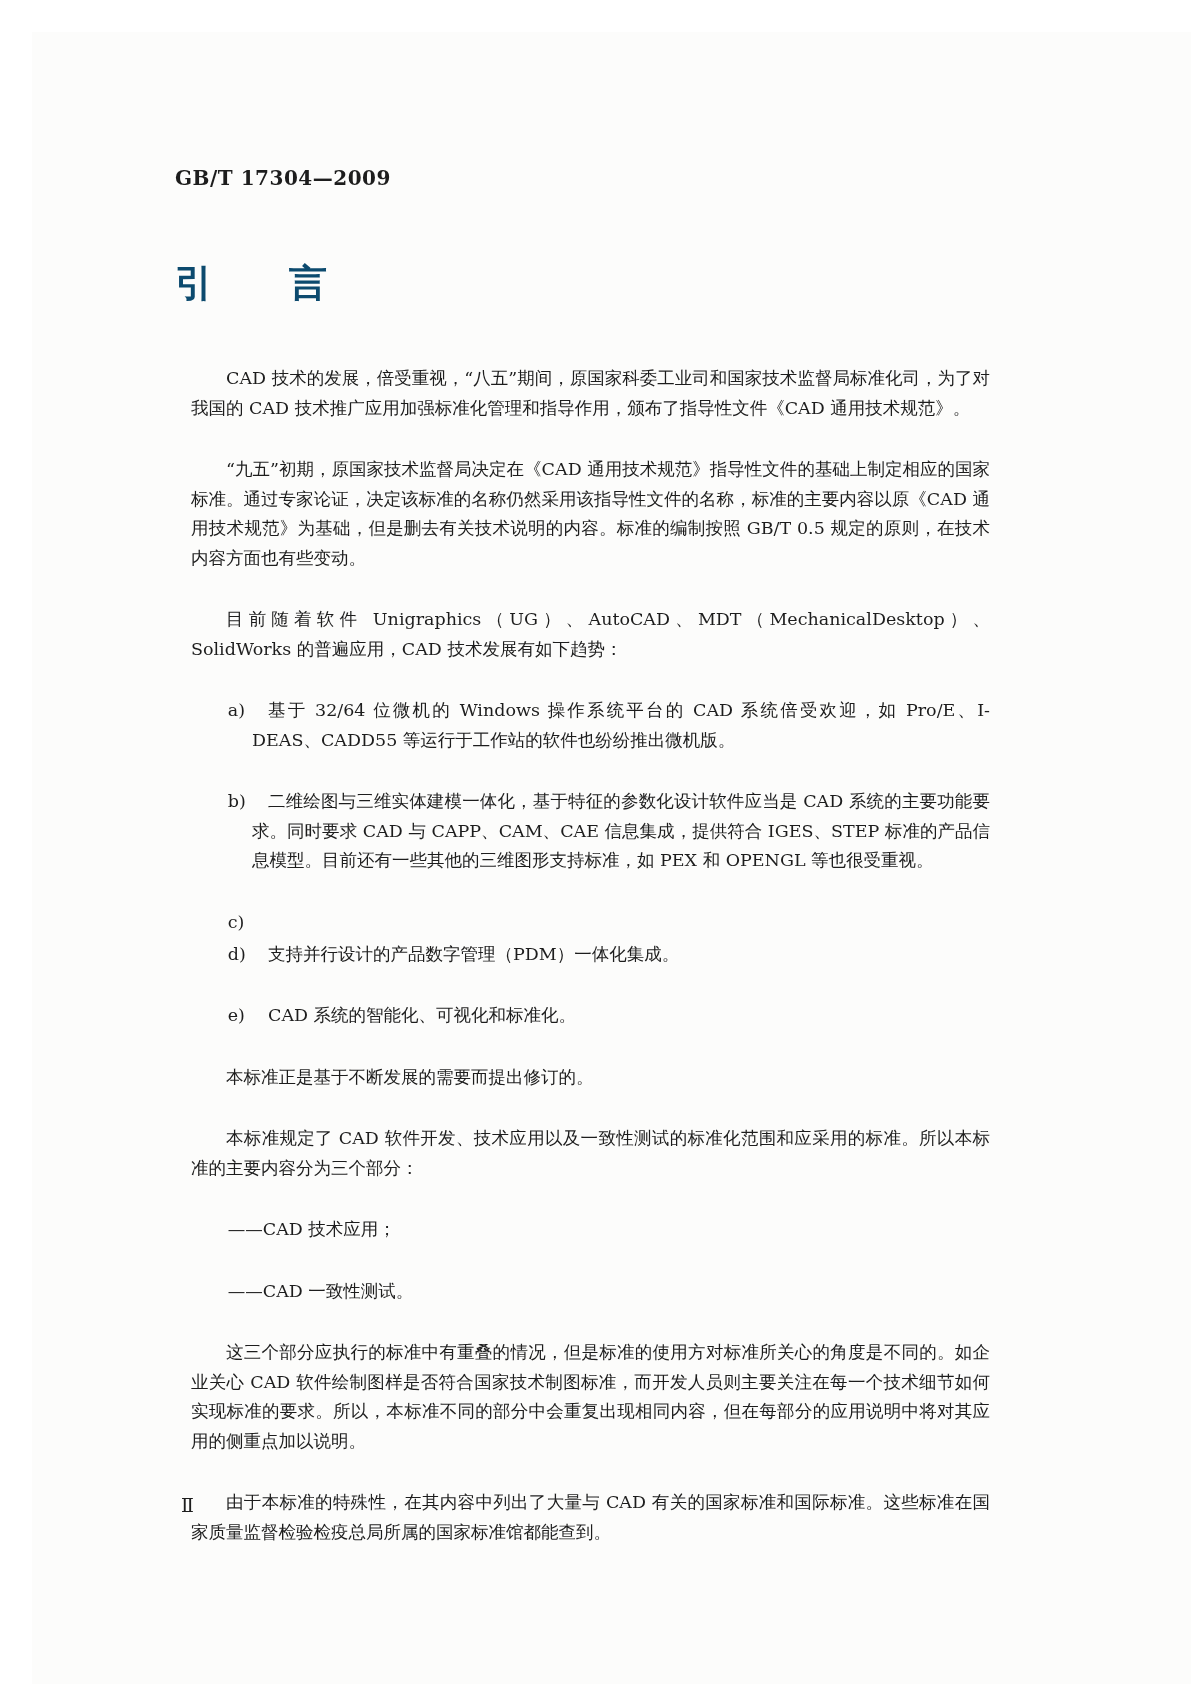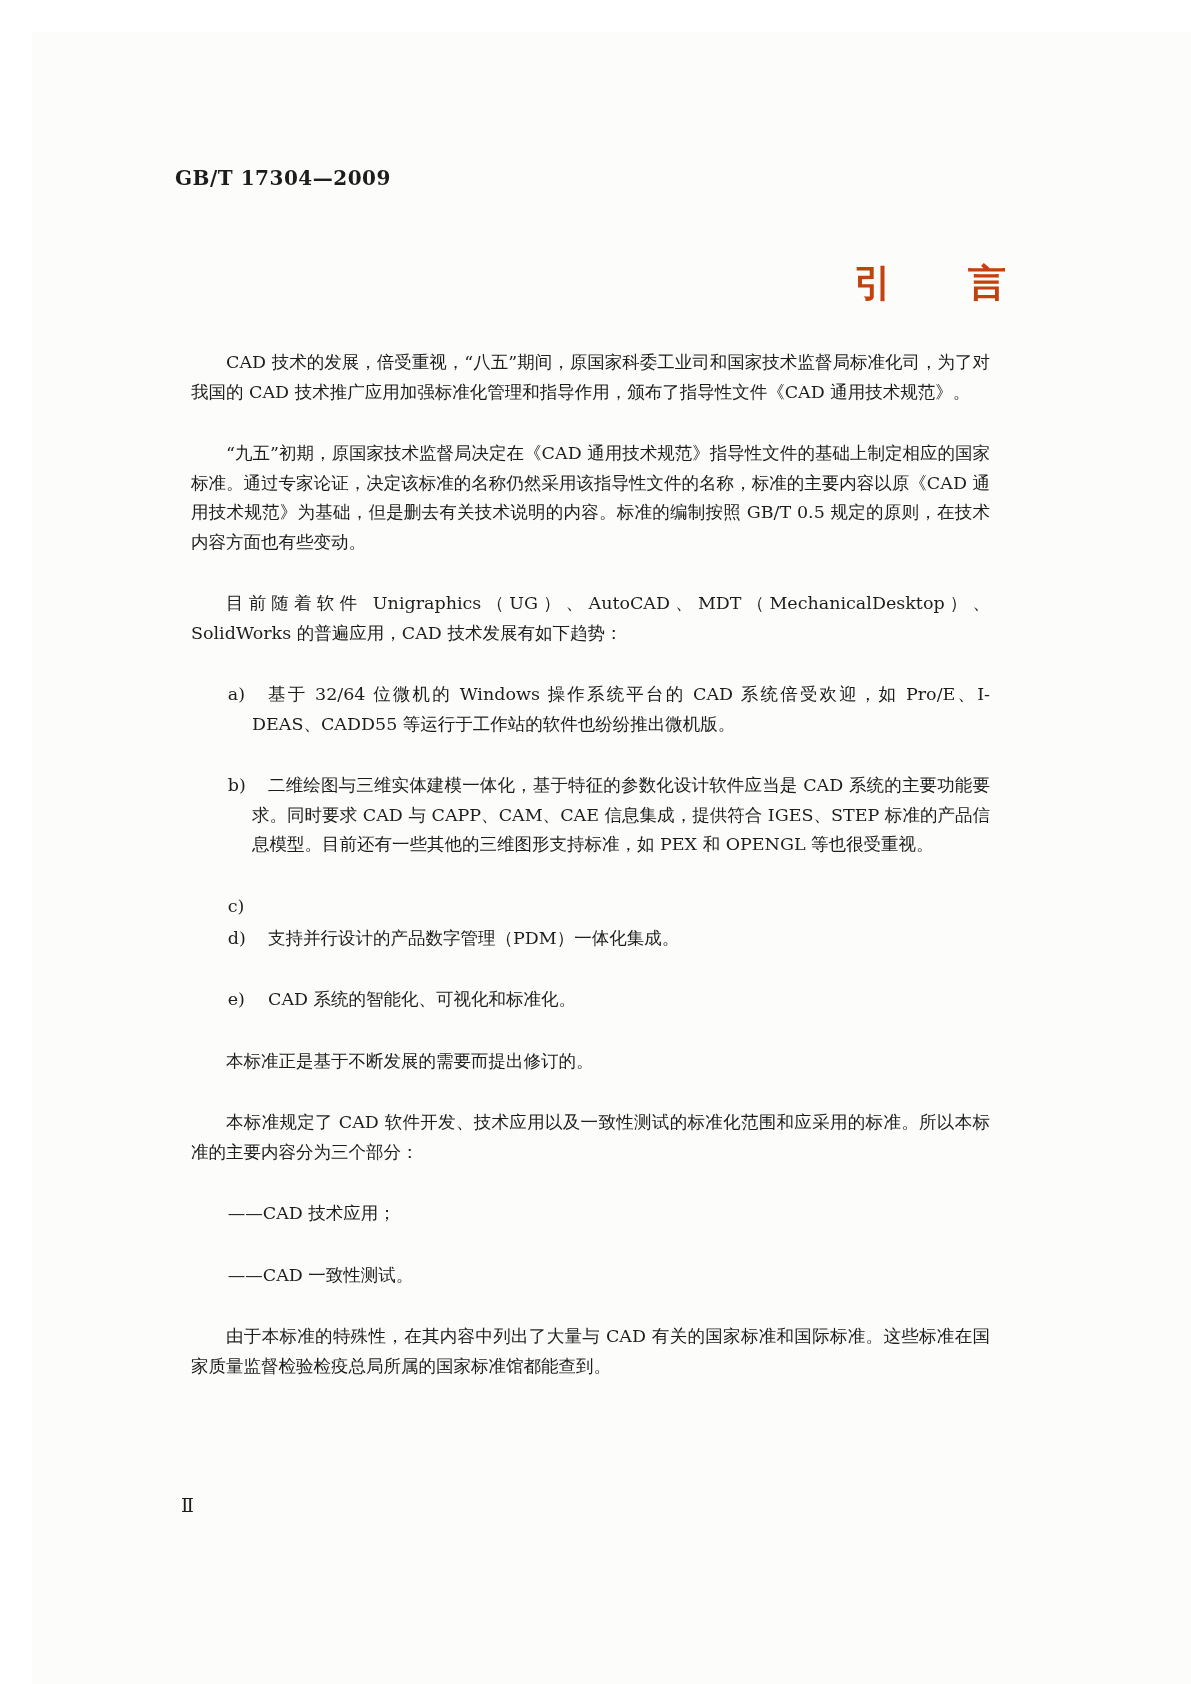--- a/index.html
+++ b/index.html
@@ -19,29 +19,29 @@
     position: absolute;
     left: 127px; top: 118px;
     font-size: 20px;
     font-weight: bold;
     letter-spacing: 0.5px;
   }
   .doc-title {
     position: absolute;
     left: 127px; top: 210px;
     width: 863px;
-    text-align: right;
+    text-align: left;
     font-family: "DejaVu Sans", "Liberation Sans", sans-serif;
     font-weight: bold;
     font-size: 38px;
-    color: #c2410c;
+    color: #0c4a6e;
   }
   .body-text {
     position: absolute;
-    left: 127px; top: 284px;
+    left: 127px; top: 300px;
     width: 863px;
     font-size: 17.5px;
     line-height: 29.5px;
     text-align: justify;
     color: #1d1d1d;
   }
   .body-text p { margin: 0; }
   p.para  { text-indent: 2em; }
   p.dash  { margin-left: 2.1em; }
   p.list  { position: relative; padding-left: 4.4em; }
@@ -74,20 +74,21 @@
       <p class="block para">目前随着软件 Unigraphics（UG）、AutoCAD、MDT（MechanicalDesktop）、SolidWorks 的普遍应用，CAD 技术发展有如下趋势：</p>
       <p class="block list"><span class="label">a)</span><span>基于 32/64 位微机的 Windows 操作系统平台的 CAD 系统倍受欢迎，如 Pro/E、I-DEAS、CADD55 等运行于工作站的软件也纷纷推出微机版。</span></p>
       <p class="block list"><span class="label">b)</span><span>二维绘图与三维实体建模一体化，基于特征的参数化设计软件应当是 CAD 系统的主要功能要求。同时要求 CAD 与 CAPP、CAM、CAE 信息集成，提供符合 IGES、STEP 标准的产品信息模型。目前还有一些其他的三维图形支持标准，如 PEX 和 OPENGL 等也很受重视。</span></p>
       <p class="block list"><span class="label">c)</span></p>
       <p class="block list"><span class="label">d)</span><span>支持并行设计的产品数字管理（PDM）一体化集成。</span></p>
       <p class="block list"><span class="label">e)</span><span>CAD 系统的智能化、可视化和标准化。</span></p>
       <p class="block para">本标准正是基于不断发展的需要而提出修订的。</p>
       <p class="block para">本标准规定了 CAD 软件开发、技术应用以及一致性测试的标准化范围和应采用的标准。所以本标准的主要内容分为三个部分：</p>
       <p class="block dash">——CAD 技术应用；</p>
       <p class="block dash">——CAD 一致性测试。</p>
+      <p class="block para">这三个部分应执行的标准中有重叠的情况，但是标准的使用方对标准所关心的角度是不同的。如企业关心 CAD 软件绘制图样是否符合国家技术制图标准，而开发人员则主要关注在每一个技术细节如何实现标准的要求。所以，本标准不同的部分中会重复出现相同内容，但在每部分的应用说明中将对其应用的侧重点加以说明。</p>
       <p class="block para">由于本标准的特殊性，在其内容中列出了大量与 CAD 有关的国家标准和国际标准。这些标准在国家质量监督检验检疫总局所属的国家标准馆都能查到。</p>
     </main>
 
   <div class="page-number">Ⅱ</div>
 
   <div class="scan-edge-bottom"></div>
 
 </div>
 
 </body></html>

